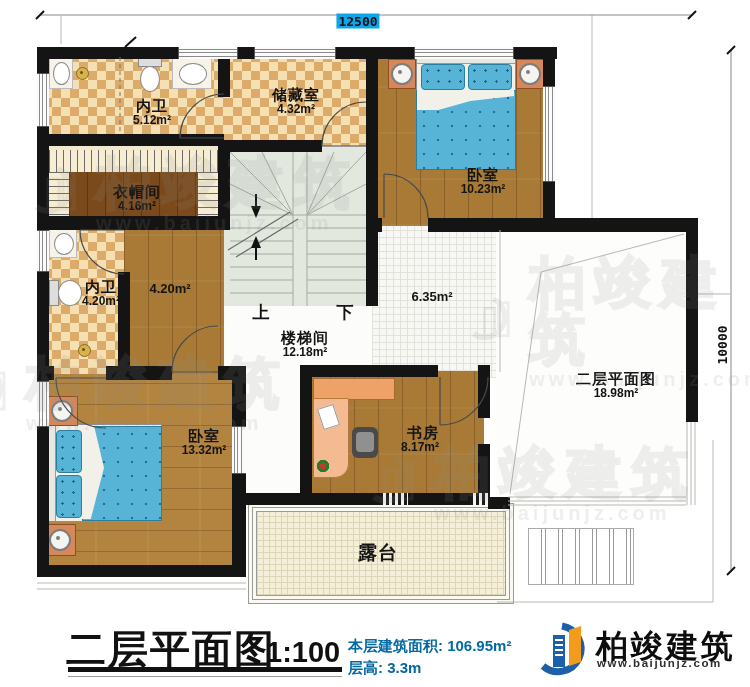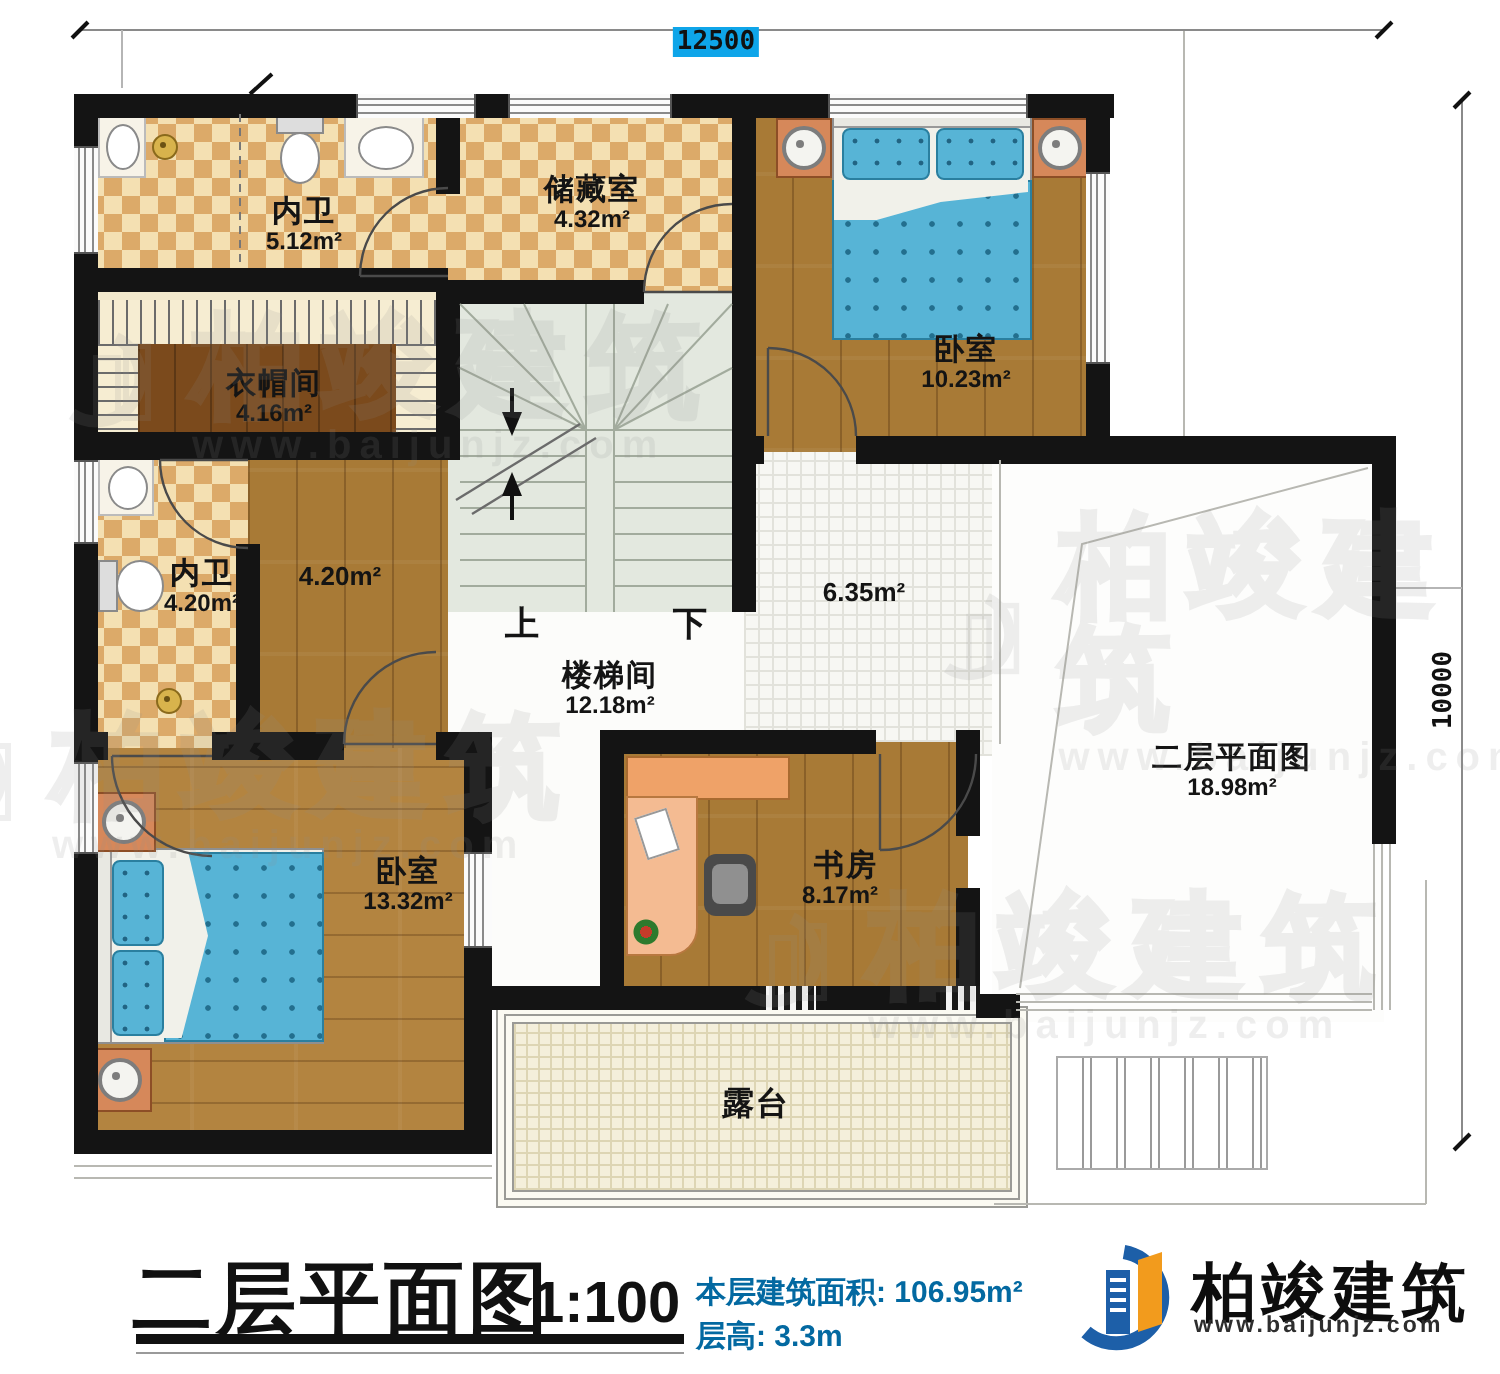--- a/index.html
+++ b/index.html
@@ -330,21 +330,21 @@
     </div>
   <div class="rlabel" style="left:204px;top:443px;">
     <span class="rn">卧室</span>
       <span class="ra">13.32m²</span>
     </div>
   <div class="rlabel" style="left:420px;top:440px;text-align:right;">
     <span class="rn">书房</span>
       <span class="ra">8.17m²</span>
     </div>
   <div class="rlabel" style="left:378px;top:553px;">
-    <span class="rn" style="font-size:16px;">露台</span>
+    <span class="rn" style="font-size:19px;">露台</span>
     </div>
   <div class="updown" style="left:261px;top:312px;">上</div>
   <div class="updown" style="left:345px;top:312px;">下</div>
 
   <div class="wm" style="left:30px;top:155px;">
     <svg width="56" height="62" viewBox="0 0 56 62">
       <path d="M6,44 A22,22 0 1 0 28,6" stroke="#8f8f8f" stroke-width="6" fill="none"></path>
       <rect x="18" y="16" width="11" height="30" fill="none" stroke="#8f8f8f" stroke-width="3"></rect>
       <rect x="33" y="10" width="11" height="36" fill="none" stroke="#8f8f8f" stroke-width="3"></rect>
     </svg>

